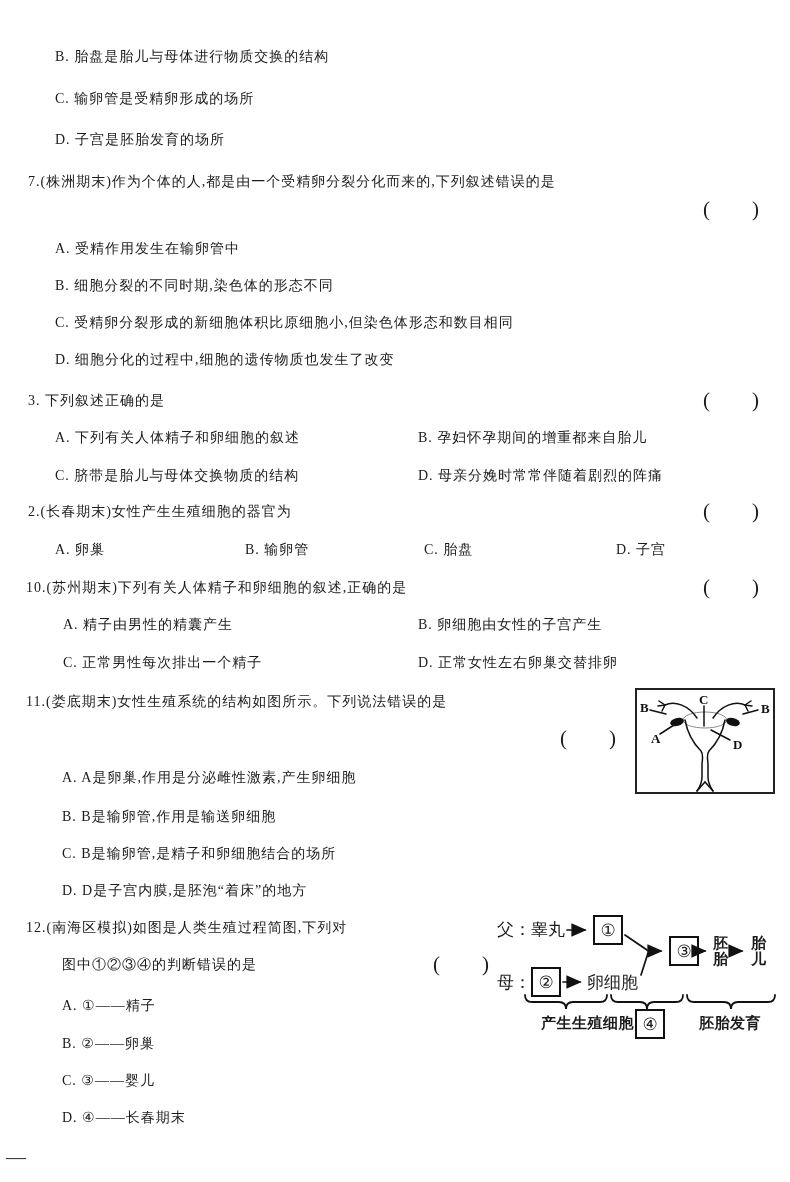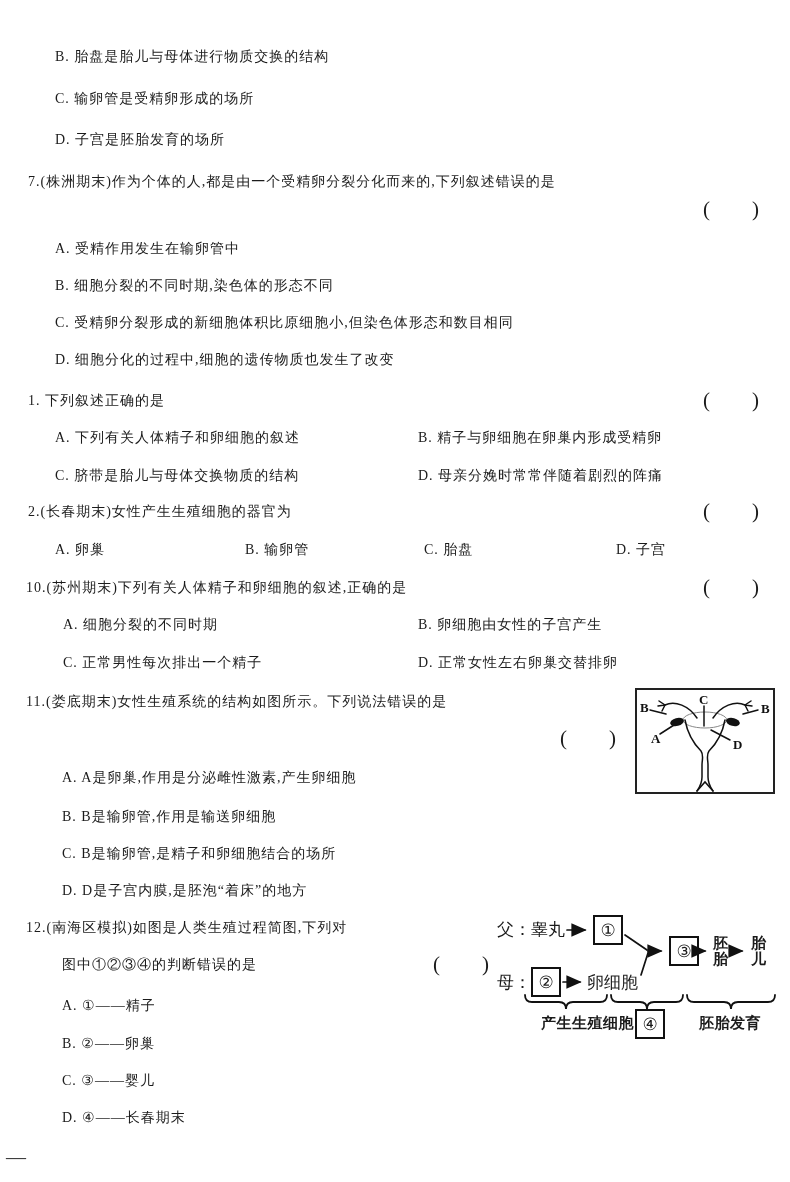--- a/index.html
+++ b/index.html
@@ -38,43 +38,43 @@
     <div class="ln" style="left:28px;top:170px">7.(株洲期末)作为个体的人,都是由一个受精卵分裂分化而来的,下列叙述错误的是</div>
     <div class="bracket" style="left:703px;top:198px">(　　)</div>
     <div class="ln" style="left:55px;top:237px">A. 受精作用发生在输卵管中</div>
     <div class="ln" style="left:55px;top:274px">B. 细胞分裂的不同时期,染色体的形态不同</div>
     <div class="ln" style="left:55px;top:311px">C. 受精卵分裂形成的新细胞体积比原细胞小,但染色体形态和数目相同</div>
     <div class="ln" style="left:55px;top:348px">D. 细胞分化的过程中,细胞的遗传物质也发生了改变</div>
   </div>
 
   
   <div class="grp">
-    <div class="ln" style="left:28px;top:389px">1. 下列叙述正确的是</div>
+    <div class="ln" style="left:28px;top:389px">3. 下列叙述正确的是</div>
     <div class="bracket" style="left:703px;top:389px">(　　)</div>
     <div class="ln" style="left:55px;top:426px">A. 下列有关人体精子和卵细胞的叙述</div>
-    <div class="ln" style="left:418px;top:426px">B. 精子与卵细胞在卵巢内形成受精卵</div>
+    <div class="ln" style="left:418px;top:426px">B. 孕妇怀孕期间的增重都来自胎儿</div>
     <div class="ln" style="left:55px;top:464px">C. 脐带是胎儿与母体交换物质的结构</div>
     <div class="ln" style="left:418px;top:464px">D. 母亲分娩时常常伴随着剧烈的阵痛</div>
   </div>
 
   
   <div class="grp">
     <div class="ln" style="left:28px;top:500px">2.(长春期末)女性产生生殖细胞的器官为</div>
     <div class="bracket" style="left:703px;top:500px">(　　)</div>
     <div class="ln" style="left:55px;top:538px">A. 卵巢</div>
     <div class="ln" style="left:245px;top:538px">B. 输卵管</div>
     <div class="ln" style="left:424px;top:538px">C. 胎盘</div>
     <div class="ln" style="left:616px;top:538px">D. 子宫</div>
   </div>
 
   
   <div class="grp">
     <div class="ln" style="left:26px;top:576px">10.(苏州期末)下列有关人体精子和卵细胞的叙述,正确的是</div>
     <div class="bracket" style="left:703px;top:576px">(　　)</div>
-    <div class="ln" style="left:63px;top:613px">A. 细胞分裂的不同时期</div>
+    <div class="ln" style="left:63px;top:613px">A. 精子由男性的精囊产生</div>
     <div class="ln" style="left:418px;top:613px">B. 卵细胞由女性的子宫产生</div>
     <div class="ln" style="left:63px;top:651px">C. 正常男性每次排出一个精子</div>
     <div class="ln" style="left:418px;top:651px">D. 正常女性左右卵巢交替排卵</div>
   </div>
 
   
   <div class="grp">
     <div class="ln" style="left:26px;top:690px">11.(娄底期末)女性生殖系统的结构如图所示。下列说法错误的是</div>
     <div class="bracket" style="left:560px;top:727px">(　　)</div>
     <div class="ln" style="left:62px;top:766px">A. A是卵巢,作用是分泌雌性激素,产生卵细胞</div>

